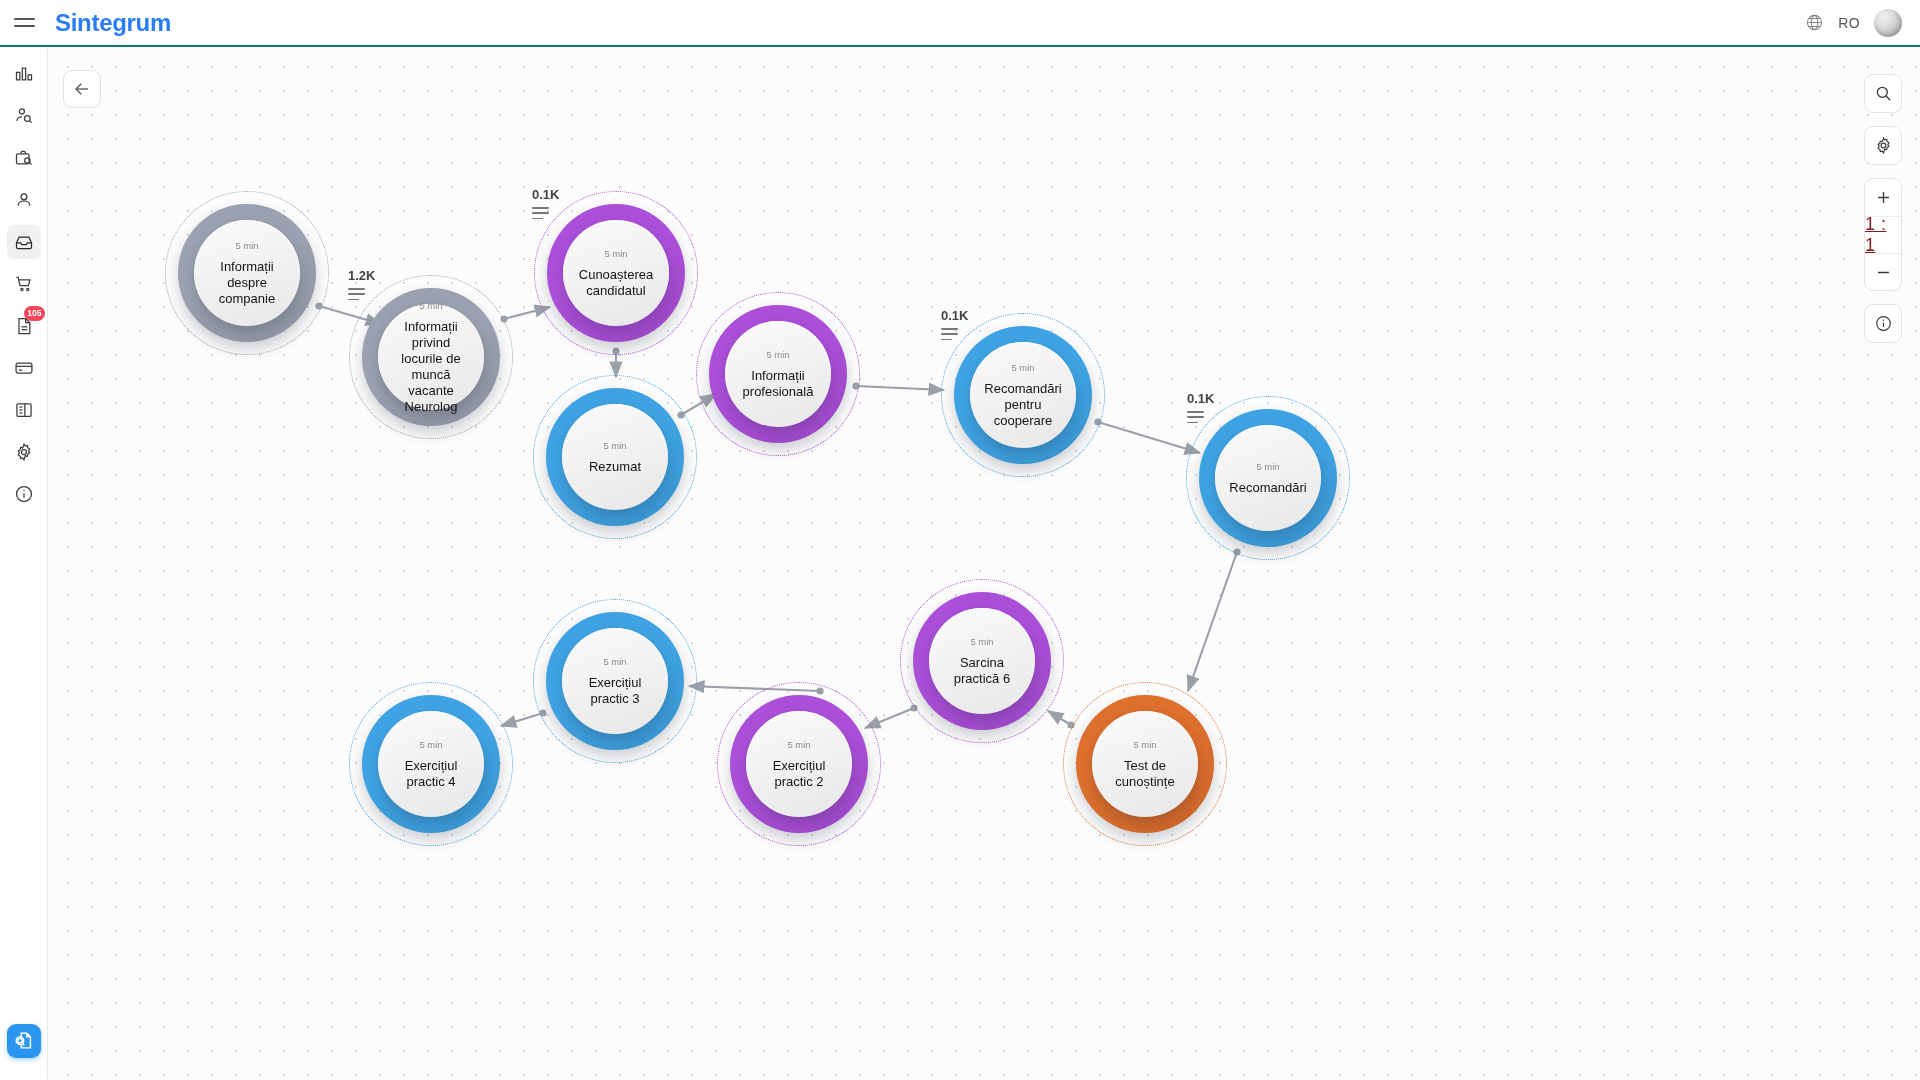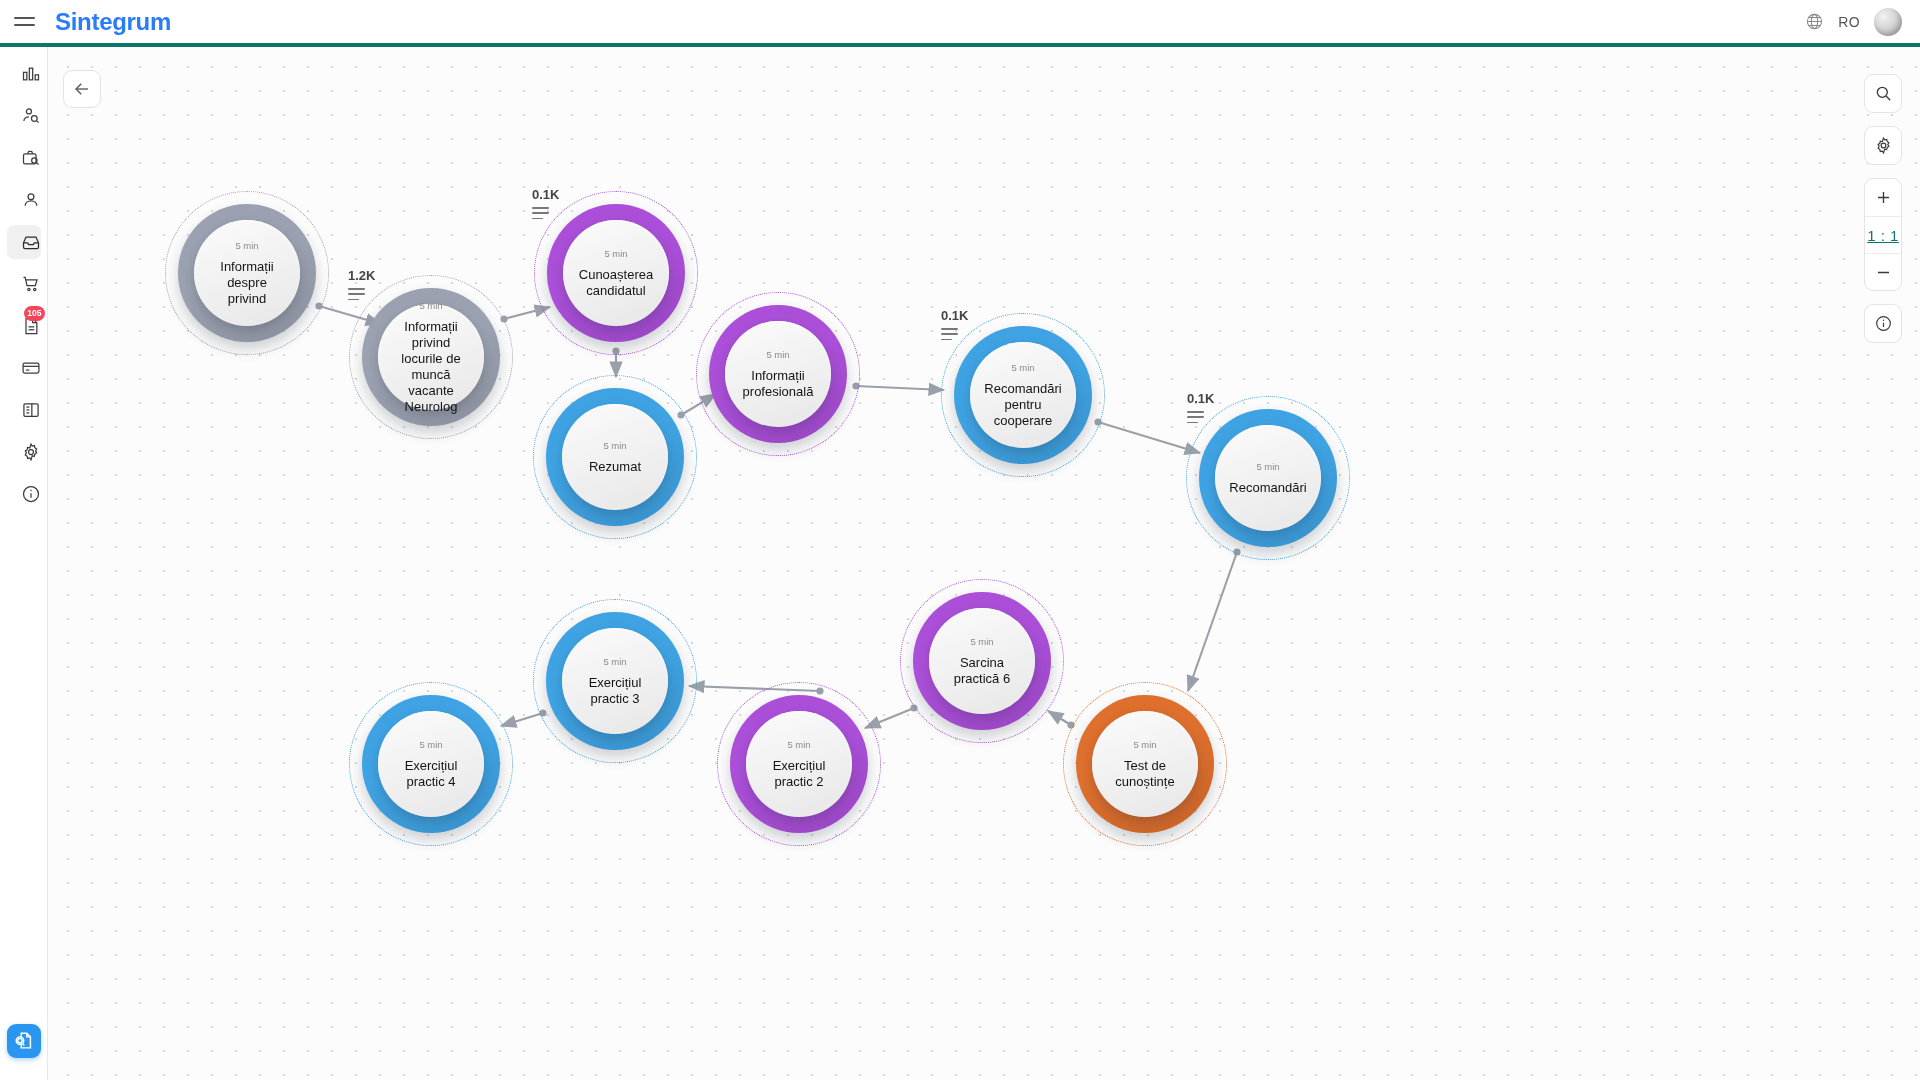--- a/index.html
+++ b/index.html
@@ -6,21 +6,21 @@
   html, body {
     width: 1920px; height: 1080px;
     font-family: "Liberation Sans", sans-serif;
     background: #ffffff; overflow: hidden;
   }
   #app { position: relative; width: 1920px; height: 1080px; }
 
   
   .topbar {
     position: absolute; top: 0; left: 0; width: 1920px; height: 47px;
-    background: #fff; border-bottom: 4px solid #0f766e;
+    background: #fff; border-bottom: 2px solid #0f766e;
     display: flex; align-items: center; z-index: 40;
   }
   .hamburger {
     width: 48px; height: 47px; display: flex; flex-direction: column;
     justify-content: center; align-items: center; gap: 5px; cursor: pointer;
   }
   .hamburger i { display: block; width: 21px; height: 2px; background: #555; border-radius: 1px; }
   .brand {
     font-size: 24px; font-weight: bold; color: #2b7cf7; letter-spacing: -0.3px;
     margin-left: 7px; white-space: nowrap;
@@ -39,21 +39,21 @@
 
   
   .rail {
     position: absolute; top: 47px; left: 0; width: 48px; height: 1033px;
     background: #fff; border-right: 1px solid #e8e8e8;
     display: flex; flex-direction: column; align-items: center;
     padding-top: 10px; z-index: 35;
   }
   .rail-item {
     position: relative; width: 34px; height: 34px; margin-bottom: 8px;
-    display: flex; align-items: center; justify-content: flex-end;
+    display: flex; align-items: center; justify-content: center;
     border-radius: 7px; cursor: pointer;
   }
   .rail-item.active { background: #f0f0f0; }
   .rail-item svg { width: 20px; height: 20px; }
   .rail-badge {
     position: absolute; top: -3px; right: -4px; min-width: 17px; height: 15px;
     background: #f4455a; color: #fff; border-radius: 8px;
     font-size: 8.5px; font-weight: bold; line-height: 15px; text-align: center;
     padding: 0 3px;
   }
@@ -89,21 +89,21 @@
   }
 
   
   .tools { position: absolute; right: 18px; top: 27px; width: 38px; z-index: 30; }
   .tool-group {
     background: #fff; border: 1px solid #e4e4e4; border-radius: 9px;
     margin-bottom: 13px; overflow: hidden;
   }
   .tool {
     height: 37px; display: flex; align-items: center; justify-content: center;
-    cursor: pointer; font-size: 15px; color: #0f766e; letter-spacing: .5px; text-decoration: underline;
+    cursor: pointer; font-size: 18px; color: #7f1d1d; letter-spacing: .5px; text-decoration: underline;
   }
   .tool + .tool { border-top: 1px solid #ececec; }
   .tool svg { width: 19px; height: 19px; }
 
   
   .graph { position: absolute; inset: 0; }
   .edges { position: absolute; inset: 0; width: 100%; height: 100%; }
 
   .node { position: absolute; }
   .halo {
@@ -343,21 +343,21 @@
           <circle cx="772" cy="644" r="3.6" fill="#9aa0a8"></circle>
           <line x1="772" y1="644" x2="641" y2="639" stroke="#9aa0a8" stroke-width="2.1" marker-end="url(#ah)"></line>
           <circle cx="495" cy="666" r="3.6" fill="#9aa0a8"></circle>
           <line x1="495" y1="666" x2="453" y2="679" stroke="#9aa0a8" stroke-width="2.1" marker-end="url(#ah)"></line>
         </svg>
     <div class="node" style="left: 117px; top: 144px; height: 164px; width: 164px;">
           <div class="halo" style="border-color: rgb(155, 161, 176);"></div>
           <div class="ring" style="top: 13px; left: 13px; height: 138px; width: 138px; background: linear-gradient(155deg, rgb(155, 161, 176) 0%, rgb(155, 161, 176) 45%, rgba(0, 0, 0, 0.18) 140%) rgb(155, 161, 176);"></div>
           <div class="core" style="top: 29px; left: 29px; height: 106px; width: 106px;">
             <div class="dur">5 min</div>
-            <div class="nlabel">Informații despre privind</div>
+            <div class="nlabel">Informații despre companie</div>
           </div>
         </div>
         <div class="node" style="left: 301px; top: 228px; height: 164px; width: 164px;">
           <div class="halo" style="border-color: rgb(155, 161, 176);"></div>
           <div class="ring" style="top: 13px; left: 13px; height: 138px; width: 138px; background: linear-gradient(155deg, rgb(155, 161, 176) 0%, rgb(155, 161, 176) 45%, rgba(0, 0, 0, 0.18) 140%) rgb(155, 161, 176);"></div>
           <div class="core" style="top: 29px; left: 29px; height: 106px; width: 106px;">
             <div class="dur">5 min</div>
             <div class="nlabel">Informații privind locurile de muncă vacante Neurolog</div>
           </div>
         </div>

